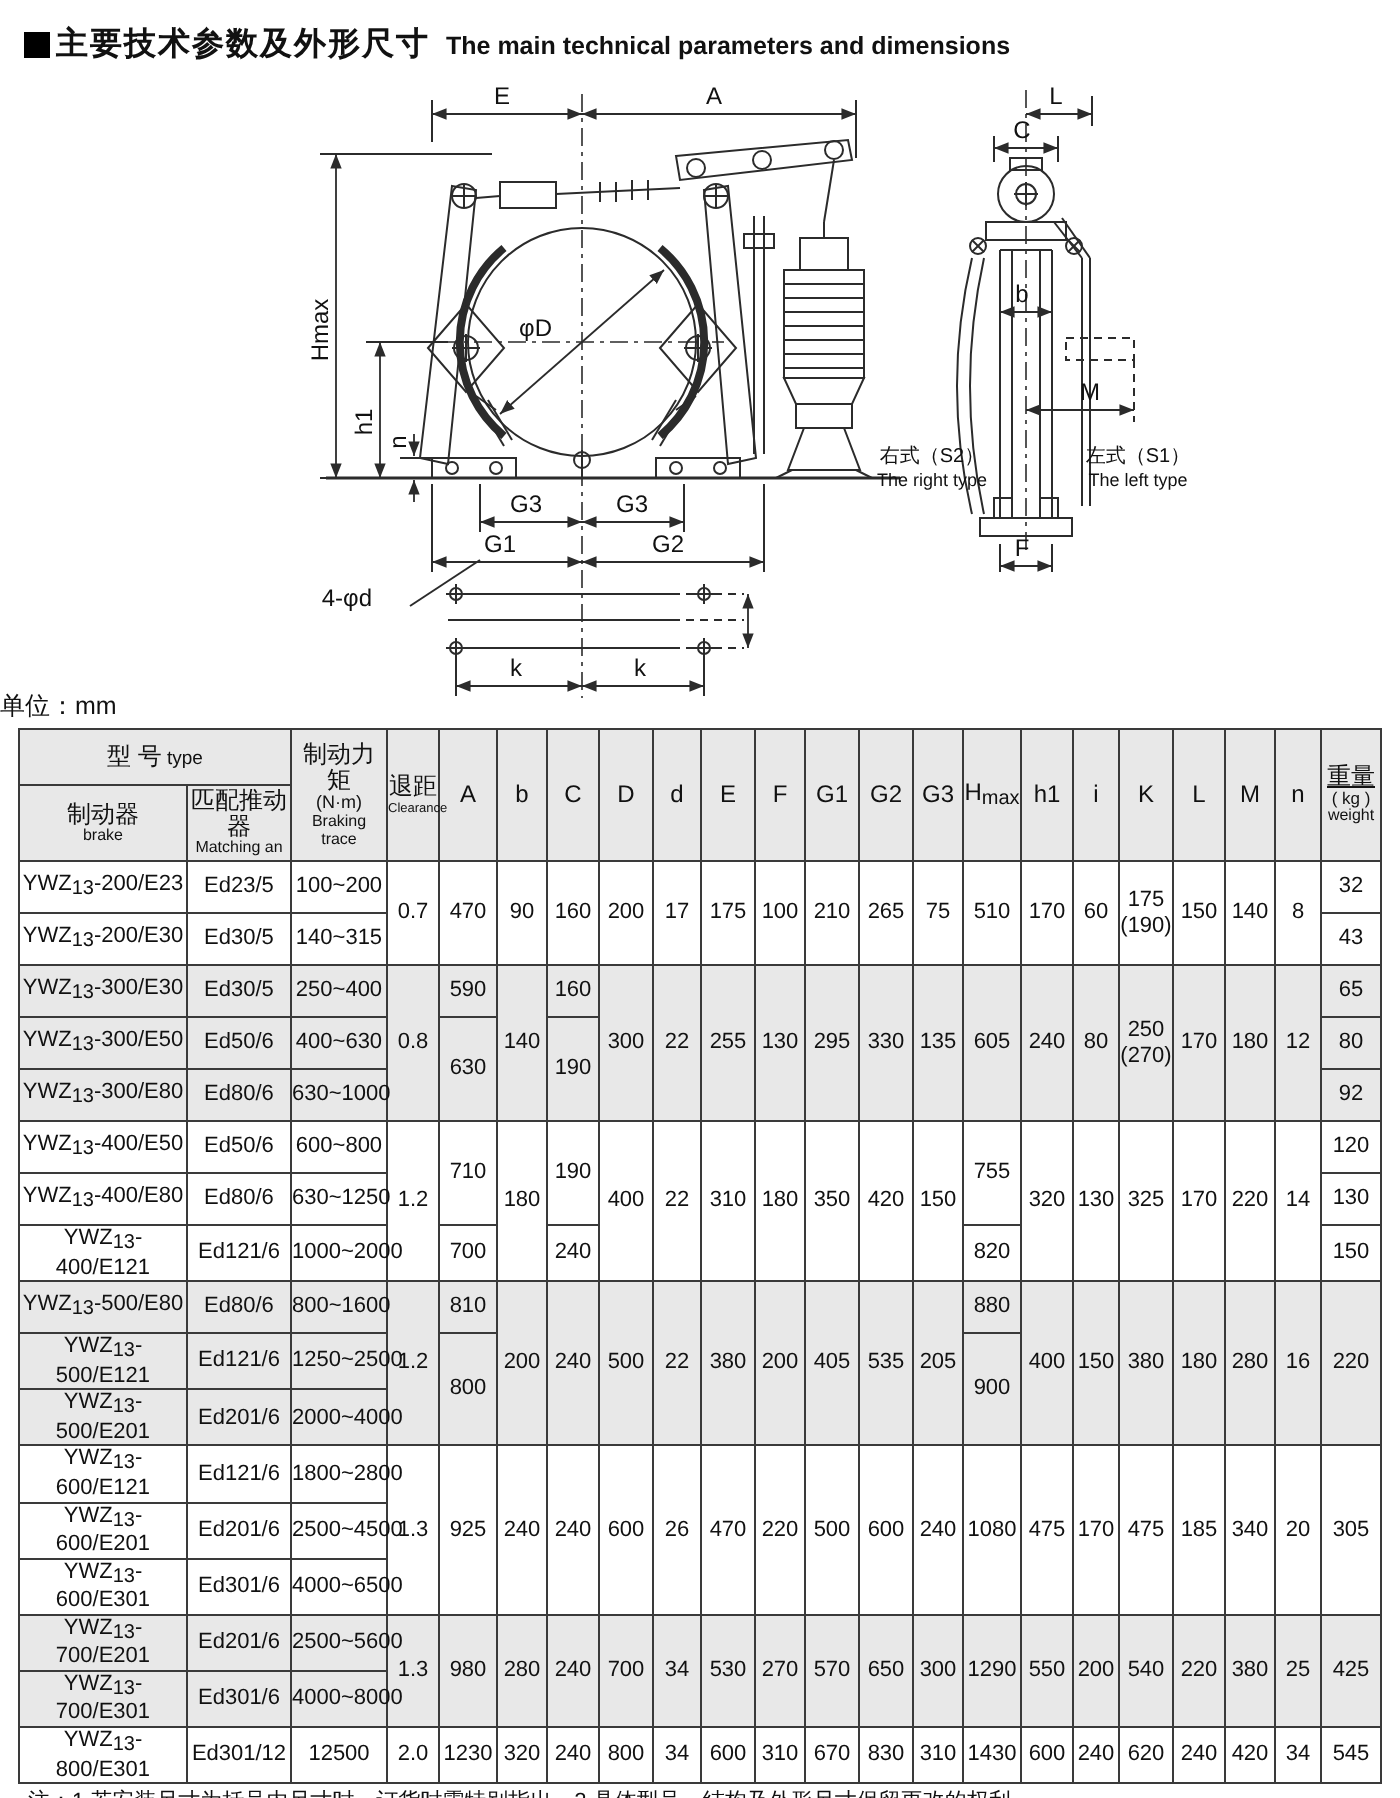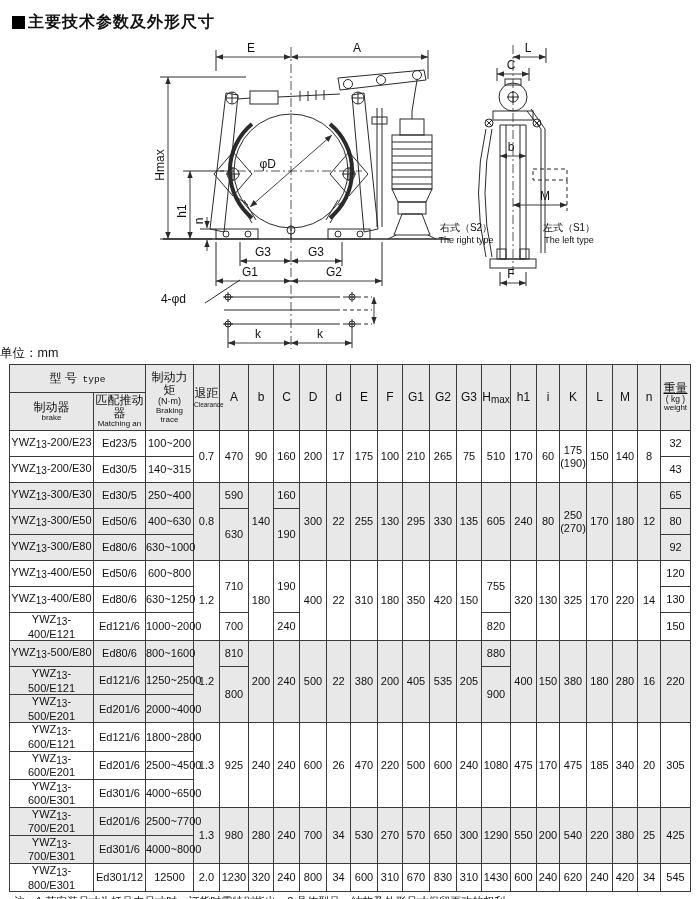--- a/index.html
+++ b/index.html
@@ -14,37 +14,38 @@
   th,td{border:1px solid #3a3a3a;text-align:center;vertical-align:middle;padding:0;font-weight:normal;}
   thead th{background:#e8e8e8;font-size:12px;line-height:1.1;}
   thead tr.h1{height:28px;}
   thead tr.h2{height:38px;}
   tbody tr{height:26px;}
   tbody td{font-size:11px;line-height:1.15;}
   tr.shade td{background:#e8e8e8;}
   sub{font-size:10px;vertical-align:-2px;}
   .t2,.en{display:block;line-height:1.1;}
   .en{font-size:8px;}
-  .en-inline{font-size:9.5px;font-weight:normal;font-family:Liberation Mono, monospace;}
+  .en-inline{font-size:9.5px;font-weight:normal;}
   .tq .t2{font-size:9px;}
   .clr .en{font-size:6.5px;}
   .wt .main{text-decoration:underline;}
   .wt .t2{font-size:8.5px;}
   .mdl{font-size:11px;}
   .notes{margin:3px 14px 0 14px;}
   .note-zh{font-size:11px;line-height:1.25;}
   .cl{stroke-dasharray:9 3 2 3;stroke-width:0.8;}
   .dash{stroke-dasharray:4 3;}
 </style>
 </head>
 <body>
 
 <div class="title-row">
   <span class="bullet"></span>
   <span class="title-zh">主要技术参数及外形尺寸</span>
+  <span class="title-en">The main technical parameters and dimensions</span>
 </div>
 
 <svg width="700" height="318" viewBox="0 0 700 318">
   <defs>
     <marker id="ar" viewBox="0 0 10 10" refX="9" refY="5" markerWidth="9" markerHeight="9" orient="auto-start-reverse">
       <path d="M0,1.5 L9,5 L0,8.5 z" fill="#2b2b2b"></path>
     </marker>
   </defs>
 
   <g stroke="#2b2b2b" fill="none" stroke-width="1">
@@ -486,21 +487,21 @@
         <td><span class="main">2500~4500</span></td>
       </tr>
       <tr>
         <td class="mdl"><span class="main">YWZ<sub>13</sub>-600/E301</span></td>
         <td><span class="main">Ed301/6</span></td>
         <td><span class="main">4000~6500</span></td>
       </tr>
       <tr class="shade">
         <td class="mdl"><span class="main">YWZ<sub>13</sub>-700/E201</span></td>
         <td><span class="main">Ed201/6</span></td>
-        <td><span class="main">2500~7700</span></td>
+        <td><span class="main">2500~5600</span></td>
         <td rowspan="2"><span class="main">1.3</span></td>
         <td rowspan="2"><span class="main">980</span></td>
         <td rowspan="2"><span class="main">280</span></td>
         <td rowspan="2"><span class="main">240</span></td>
         <td rowspan="2"><span class="main">700</span></td>
         <td rowspan="2"><span class="main">34</span></td>
         <td rowspan="2"><span class="main">530</span></td>
         <td rowspan="2"><span class="main">270</span></td>
         <td rowspan="2"><span class="main">570</span></td>
         <td rowspan="2"><span class="main">650</span></td>

